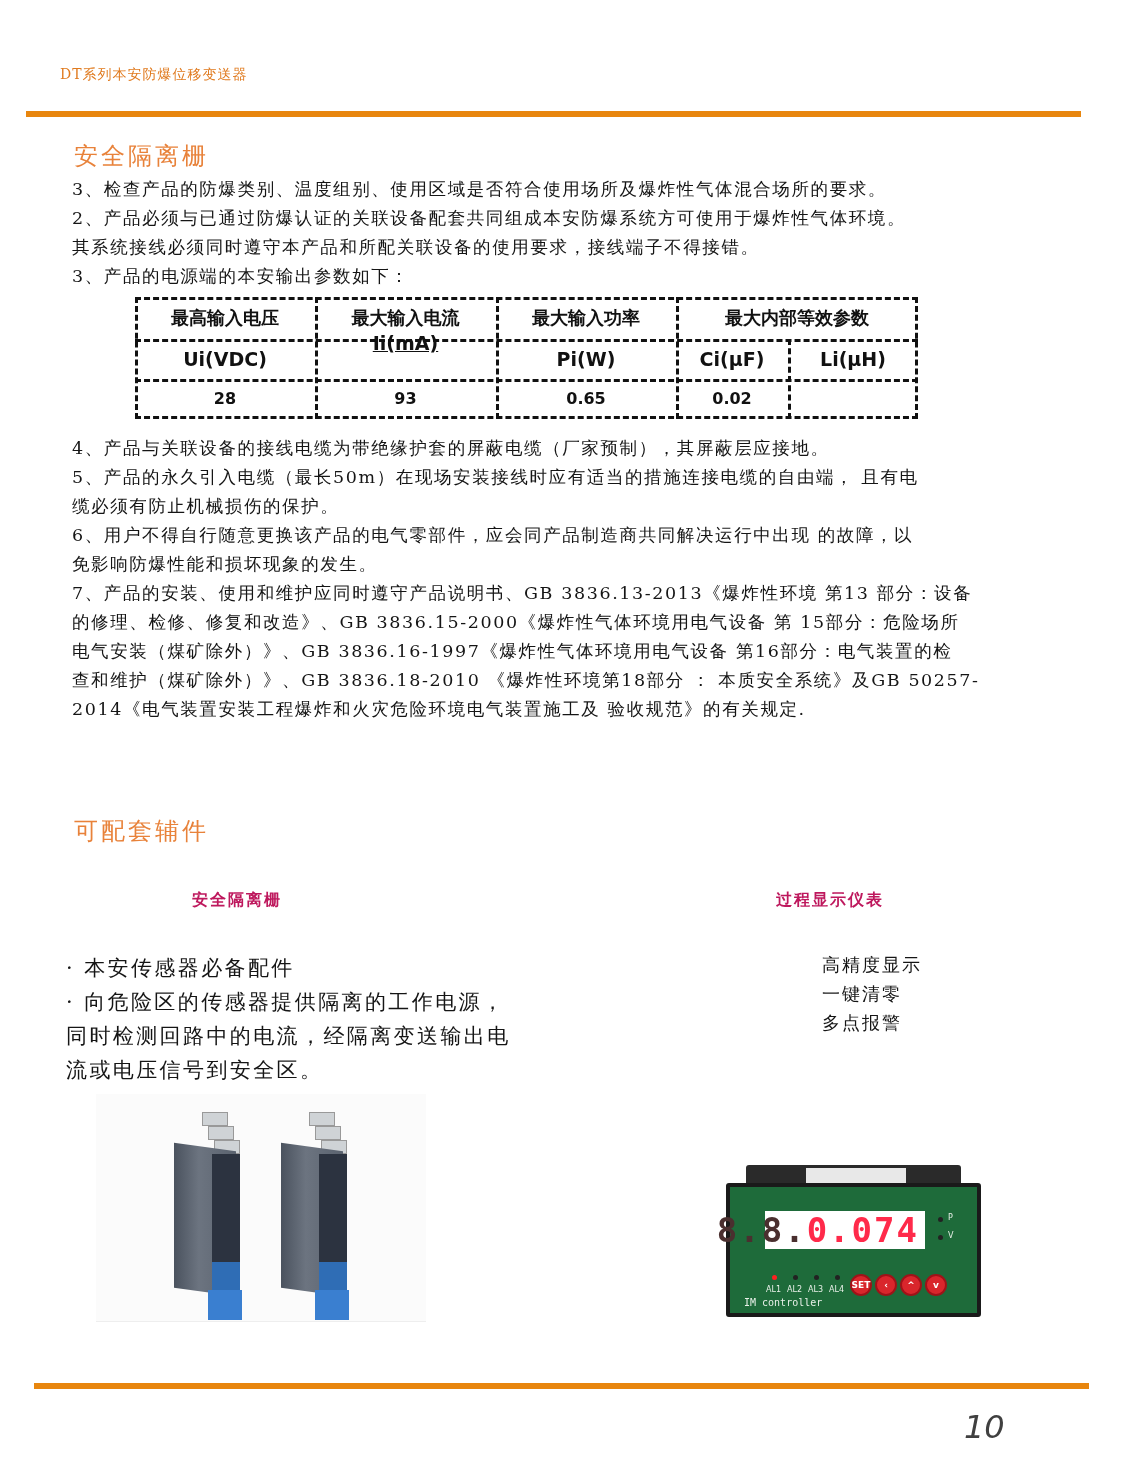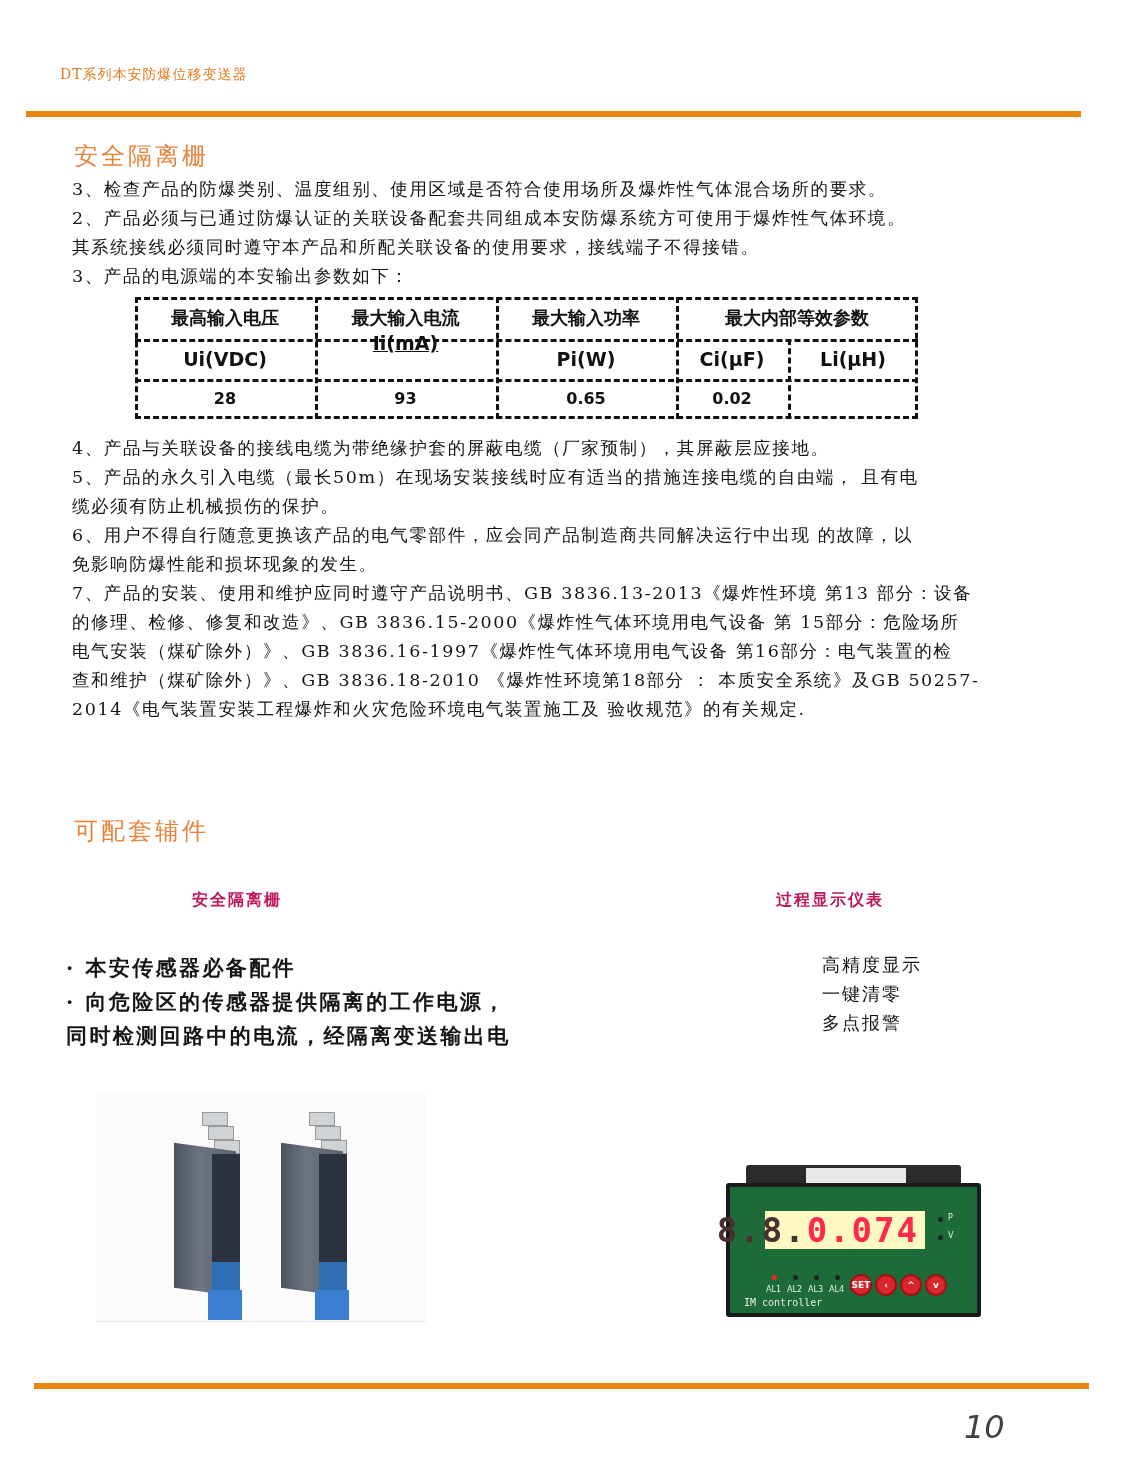--- a/index.html
+++ b/index.html
@@ -45,21 +45,21 @@
   .acc-heading {
     position: absolute; font-size: 16px; font-weight: bold; color: #be185d; letter-spacing: 2px;
   }
   .acc-heading.barrier { left: 192px; top: 890px; }
   .acc-heading.meter { left: 776px; top: 890px; }
 
   .barrier-desc {
     position: absolute; left: 66px; top: 951px; width: 520px;
     font-size: 21px; line-height: 34px; letter-spacing: 2.4px; color: #151515; white-space: nowrap;
   }
-  .barrier-desc .line { display: block; height: 34px; font-weight: bold; }
+  .barrier-desc .line { display: block; height: 34px; }
 
   .meter-features {
     position: absolute; left: 822px; top: 950px;
     font-size: 18px; line-height: 29px; letter-spacing: 2px; color: #151515;
   }
   .meter-features .line { display: block; }
 
   
   .barrier-photo {
     position: absolute; left: 96px; top: 1094px; width: 330px; height: 228px;
@@ -93,21 +93,21 @@
     position: absolute; left: 20px; top: 0; width: 215px; height: 22px;
     background: #2a2a2a; border-radius: 3px;
   }
   .meter-top .label { position: absolute; left: 60px; top: 3px; width: 100px; height: 16px; background: #e8e8e8; }
   .meter-face {
     position: absolute; left: 0; top: 18px; width: 255px; height: 134px;
     background: #1e6b3a; border: 4px solid #1a1a1a; border-radius: 3px;
   }
   .meter-display {
     position: absolute; left: 35px; top: 24px; width: 160px; height: 38px;
-    background: #fef9c3; display: flex; align-items: center; justify-content: flex-end; padding-right: 6px;
+    background: #ffffff; display: flex; align-items: center; justify-content: flex-end; padding-right: 6px;
     font-family: "DejaVu Sans Mono", "Liberation Mono", monospace; font-weight: bold;
     font-size: 34px; letter-spacing: 2px;
   }
   .meter-display .dim { color: #4a2f2f; }
   .meter-display .lit { color: #ff2a4a; }
   .meter-indicator {
     position: absolute; font-family: "DejaVu Sans", sans-serif; font-size: 8px; color: #e8f0e8;
   }
   .meter-led { position: absolute; width: 5px; height: 5px; border-radius: 50%; background: #222; }
   .meter-led.on { background: #ff2020; }
@@ -187,20 +187,21 @@
   <span class="line">2014《电气装置安装工程爆炸和火灾危险环境电气装置施工及 验收规范》的有关规定.</span>
 </div>
 
 <h2 class="section-title acc">可配套辅件</h2>
 
 <h3 class="acc-heading barrier">安全隔离栅</h3>
 <div class="barrier-desc">
   <span class="line">· 本安传感器必备配件</span>
   <span class="line">· 向危险区的传感器提供隔离的工作电源，</span>
   <span class="line">同时检测回路中的电流，经隔离变送输出电</span>
+  <span class="line">流或电压信号到安全区。</span>
 </div>
 
 <div class="barrier-photo">
   <div class="module" style="left:78px;">
     <div class="term-top" style="left:28px;top:0;"></div>
     <div class="term-top" style="left:34px;top:14px;"></div>
     <div class="term-top" style="left:40px;top:28px;"></div>
     <div class="body"></div>
     <div class="front"></div>
     <div class="blue-band"></div>

